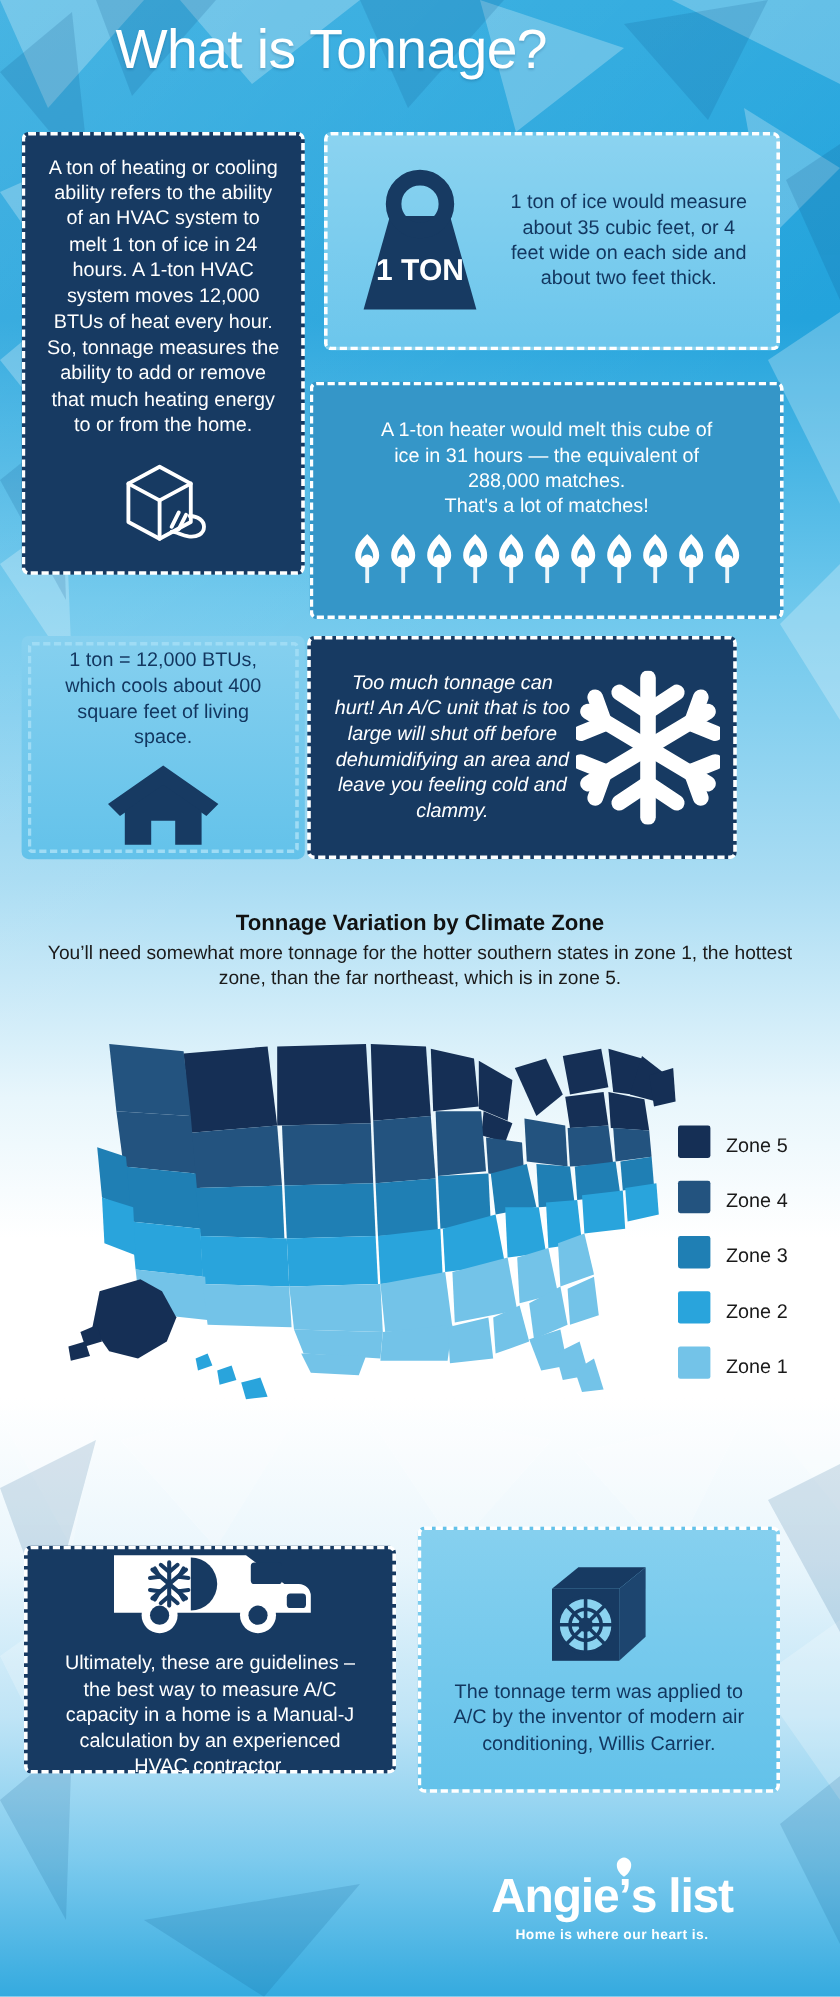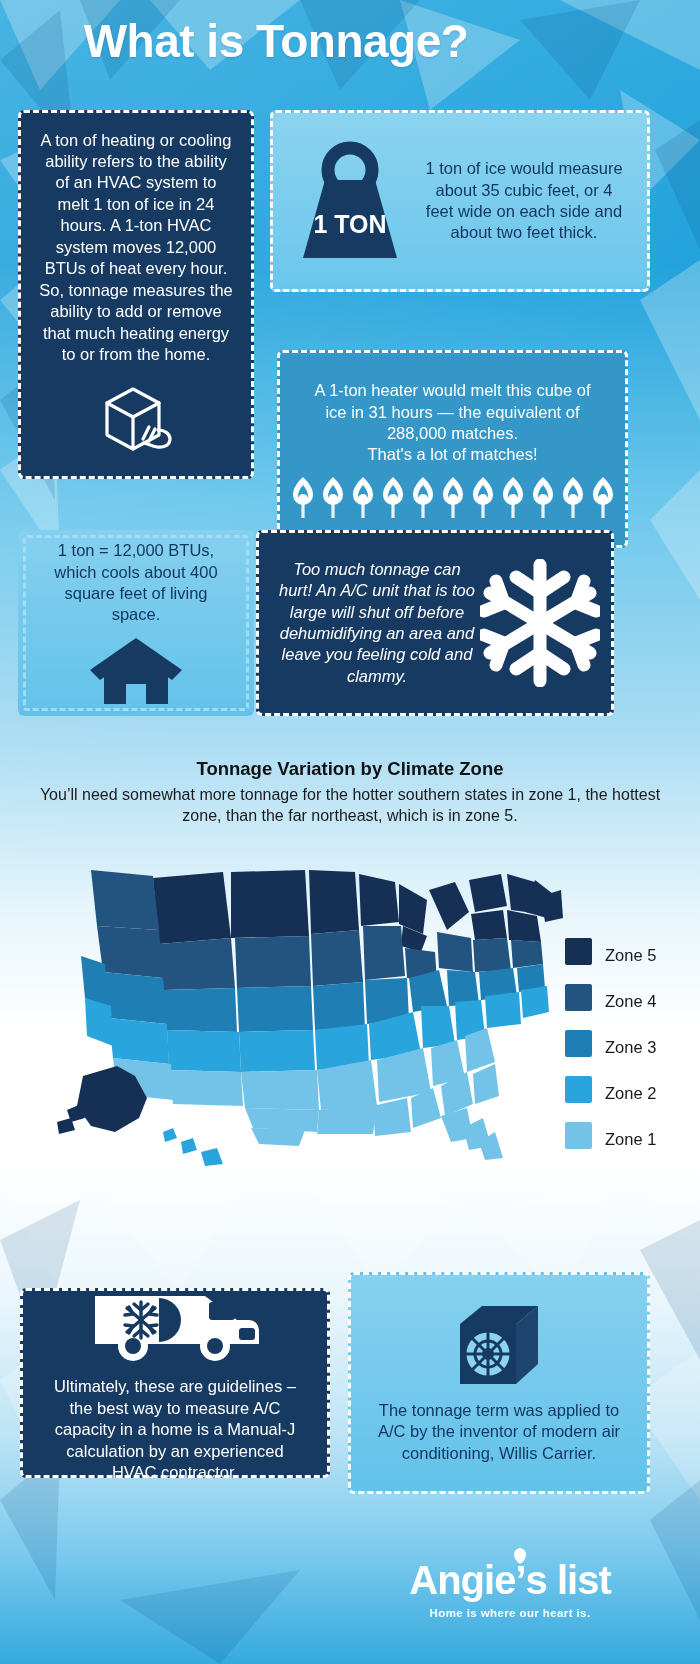--- a/index.html
+++ b/index.html
@@ -27,21 +27,21 @@
   .txt-w{color:#ffffff;}
   .txt-d{color:#12365f;}
   .ptxt{
     margin:0;text-align:center;line-height:1.30;font-size:16.5px;
     font-family:"Liberation Sans", sans-serif;
   }
 
   
   #headline{
     position:absolute;left:0;top:14px;width:552px;text-align:center;
-    font-size:46px;font-weight:bold;color:#ffffff;letter-spacing:-.5px;
+    font-size:46px;font-weight:normal;color:#ffffff;letter-spacing:-.5px;
     font-family:"Liberation Sans", sans-serif;
     text-shadow:0 1px 2px rgba(0,40,80,.18);
   }
 
   
   #map-title{position:absolute;left:0;top:758px;width:700px;text-align:center;
     font-size:18.5px;font-weight:bold;color:#111111;}
   #map-sub{position:absolute;left:34px;top:785px;width:632px;text-align:center;
     font-size:16px;color:#1b1b1b;line-height:1.3;}
 
@@ -131,21 +131,21 @@
         <svg width="128" height="134" viewBox="0 0 128 134">
           <path d="M39 46 L89 46 L111 124 L17 124 Z" fill="#173a62"></path>
           <circle cx="64" cy="36" r="22" fill="none" stroke="#173a62" stroke-width="13"></circle>
           <text x="64" y="99" text-anchor="middle" fill="#ffffff" font-family="Liberation Sans, sans-serif" font-size="25" font-weight="bold">1 TON</text>
         </svg>
       </span>
       <p class="ptxt txt-d" style="flex:1 1 auto;">1 ton of ice would measure about 35 cubic feet, or 4 feet wide on each side and about two feet thick.</p>
     </div>
   </div>
 
-  <div class="card midblue dash-w" style="left:277px;top:318px;width:351px;height:198px;margin-top:32px;">
+  <div class="card midblue dash-w" style="left:258px;top:318px;width:395px;height:198px;">
     <div class="inner" style="padding:10px 12px;">
       <p class="ptxt txt-w">A 1-ton heater would melt this cube of</p>
       <p class="ptxt txt-w">ice in 31 hours — the equivalent of</p>
       <p class="ptxt txt-w">288,000 matches.</p>
       <p class="ptxt txt-w">That's a lot of matches!</p>
       <div class="matches" id="match-row">
           <svg width="26" height="42" viewBox="0 0 26 42">
             <path d="M13 1 C7 7 3 12 3 19 a10 10 0 0 0 20 0 C23 12 19 7 13 1 Z M13 9 c3 4 5 7 5 11 a5 5 0 0 1 -10 0 c0 -4 2 -7 5 -11 Z" fill="#ffffff"></path>
             <circle cx="13" cy="23" r="5" fill="#ffffff"></circle>
             <rect x="11.4" y="27" width="3.2" height="15" fill="#ffffff" opacity="0.9"></rect>

